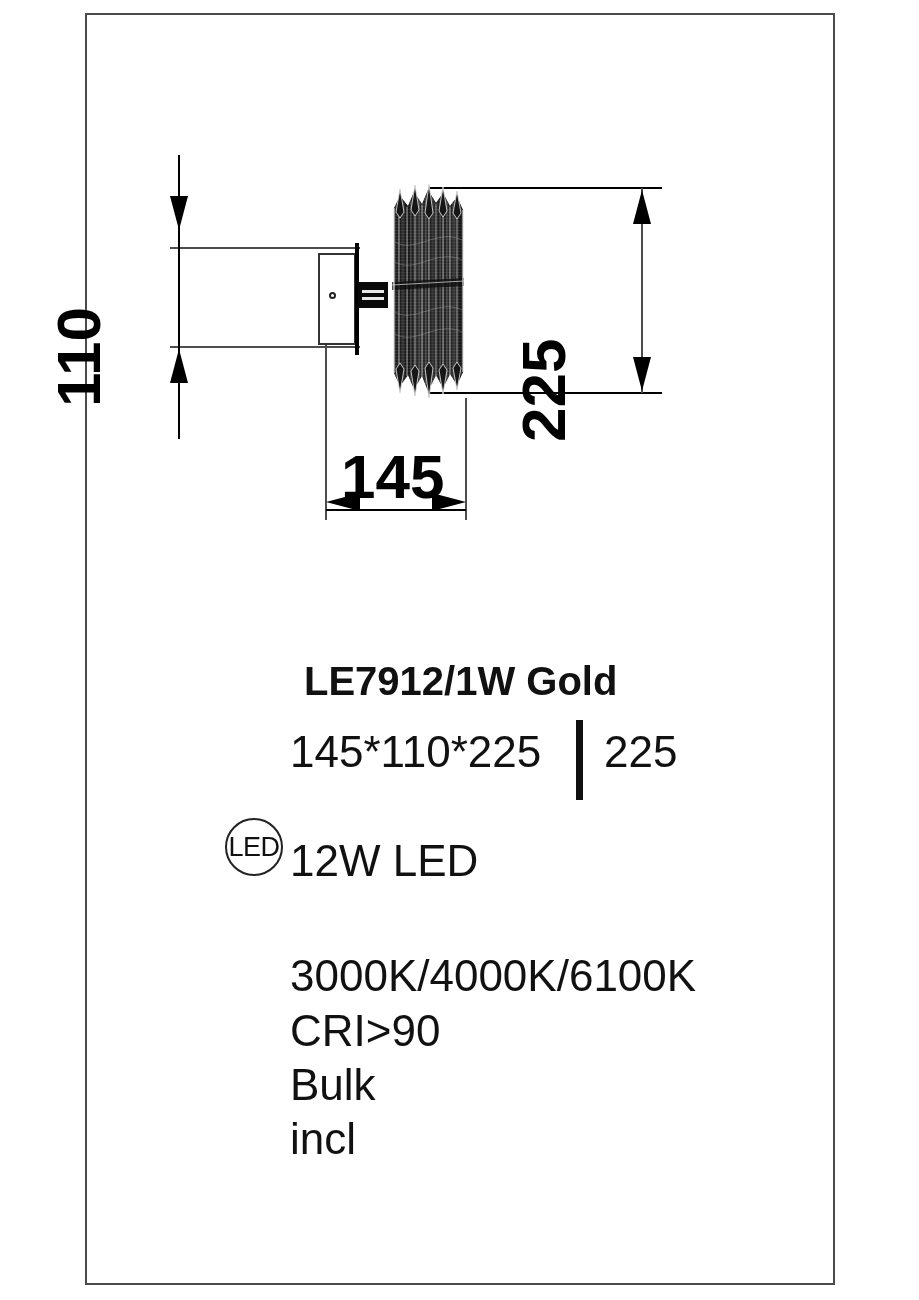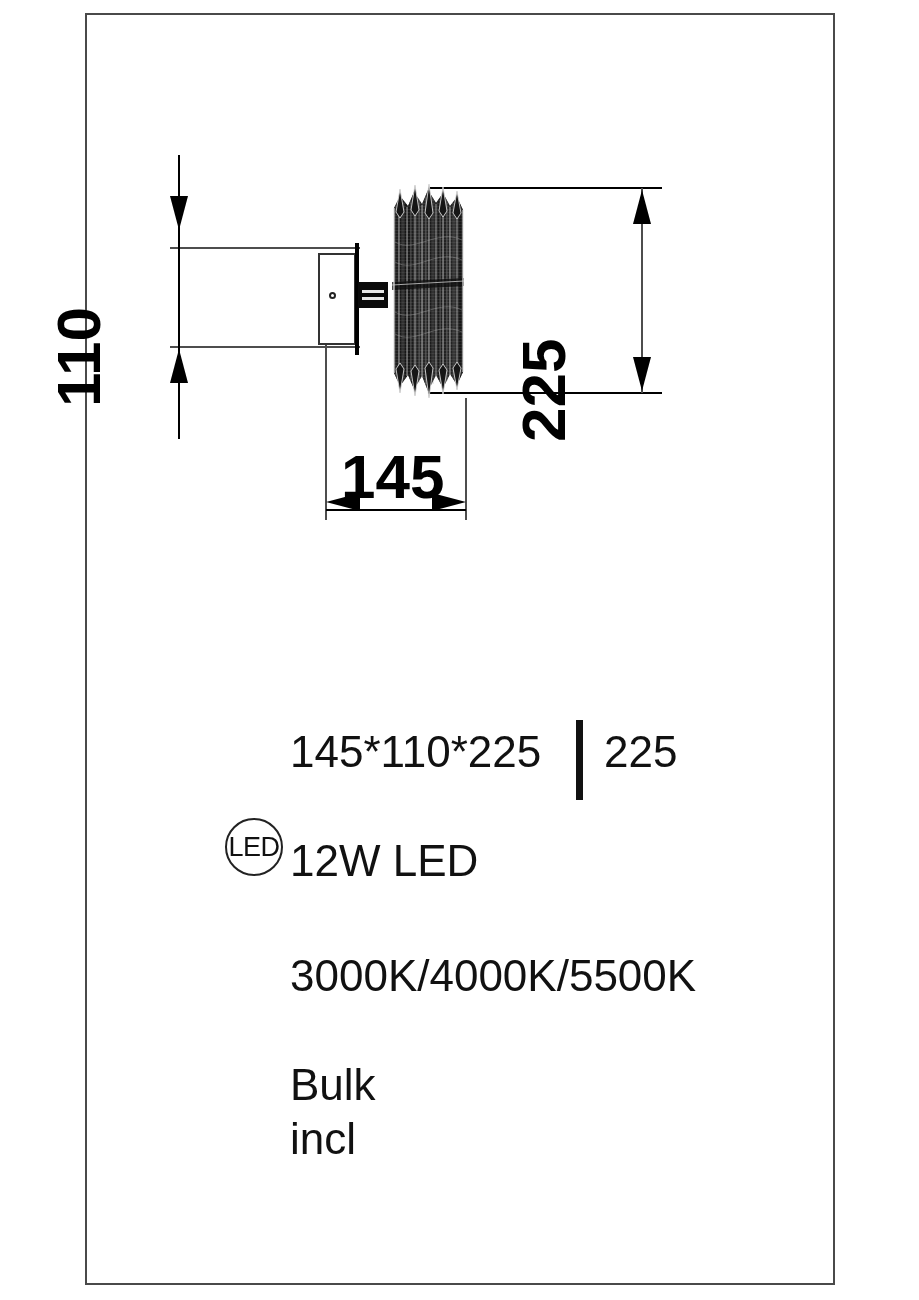--- a/index.html
+++ b/index.html
@@ -228,27 +228,29 @@
         <path d="M9 60 C 28 72, 52 46, 76 58"></path>
         <path d="M9 80 C 30 92, 50 66, 76 78"></path>
         <path d="M9 130 C 28 142, 52 116, 76 128"></path>
         <path d="M9 152 C 30 164, 50 138, 76 150"></path>
       </g>
 
       <path d="M8 26 L8 191 M77 28 L77 190" stroke="#e2e2e2" stroke-width="1.2" fill="none"></path>
     </svg>
   </div>
 
+  <div class="title" style="left:304px;top:659px;">LE7912/1W Gold</div>
 
   <div class="dimline-text" style="left:290px;top:727px;">145*110*225</div>
   <div class="sep-bar" style="left:576px;top:720px;height:80px;"></div>
   <div class="dimline-text" style="left:604px;top:727px;">225</div>
 
   <div class="led-badge" style="left:225px;top:818px;">
     <span>LED</span>
   </div>
 
   <div class="specline" style="left:290px;top:823px;">12W LED</div>
-  <div class="specline" style="left:290px;top:938px;">3000K/4000K/5500K</div>
+  <div class="specline" style="left:290px;top:938px;">3000K/4000K/6100K</div>
+  <div class="specline" style="left:290px;top:993px;">CRI&gt;90</div>
   <div class="specline" style="left:290px;top:1047px;">Bulk</div>
   <div class="specline" style="left:290px;top:1101px;">incl</div>
 
 </div>
 
 </body></html>

